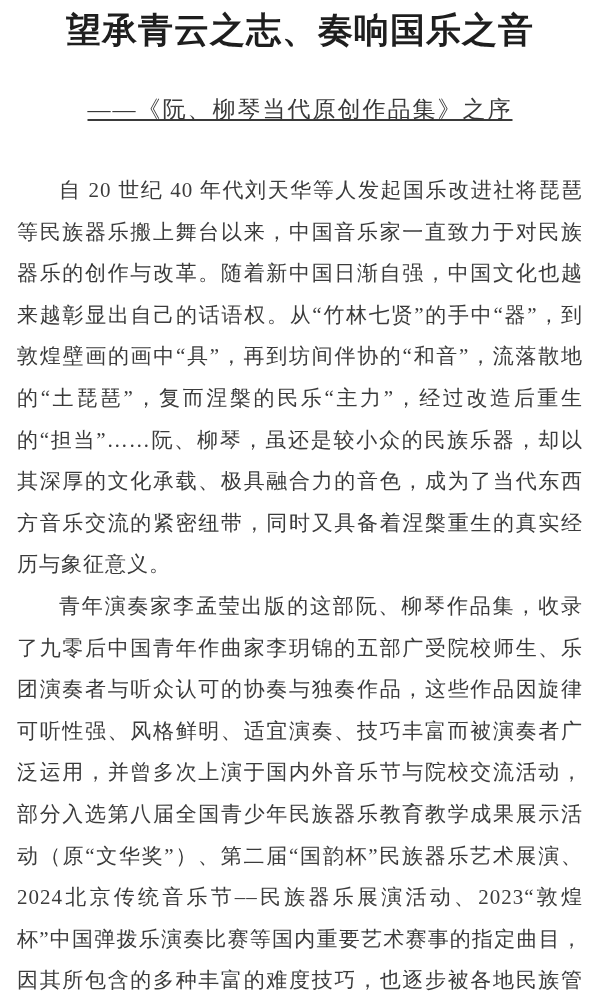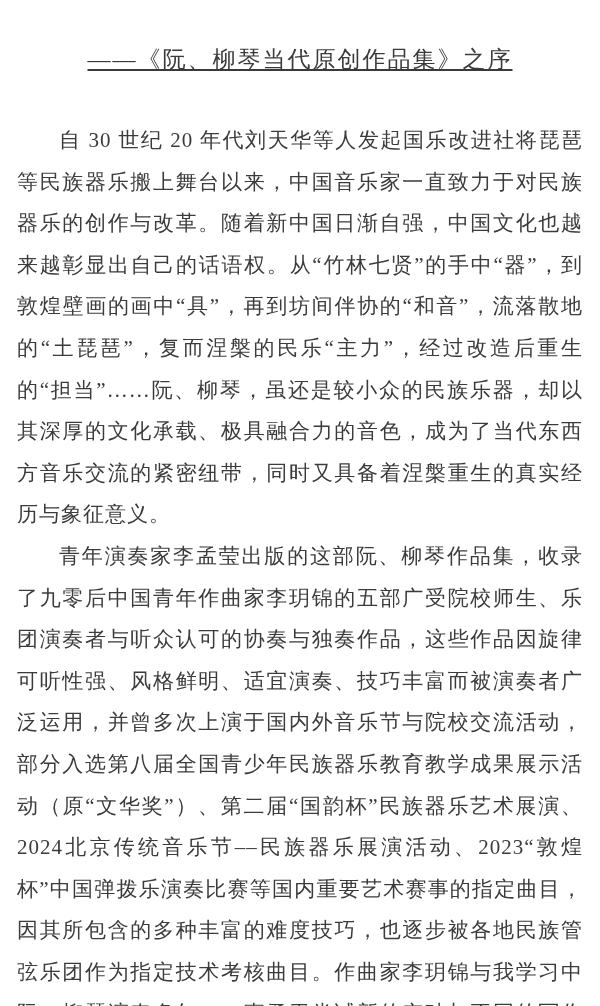--- a/index.html
+++ b/index.html
@@ -48,21 +48,22 @@
   }
   .doc-content p {
     margin: 0;
     text-indent: 2em;
   }
 </style>
 </head>
 <body>
 
 <div class="page">
+  <h1 class="doc-title">望承青云之志、奏响国乐之音</h1>
 
   <div class="doc-subtitle">——《阮、柳琴当代原创作品集》之序</div>
 
   <div class="doc-content">
-    <p>自 30 世纪 20 年代刘天华等人发起国乐改进社将琵琶等民族器乐搬上舞台以来，中国音乐家一直致力于对民族器乐的创作与改革。随着新中国日渐自强，中国文化也越来越彰显出自己的话语权。从“竹林七贤”的手中“器”，到敦煌壁画的画中“具”，再到坊间伴协的“和音”，流落散地的“土琵琶”，复而涅槃的民乐“主力”，经过改造后重生的“担当”……阮、柳琴，虽还是较小众的民族乐器，却以其深厚的文化承载、极具融合力的音色，成为了当代东西方音乐交流的紧密纽带，同时又具备着涅槃重生的真实经历与象征意义。</p>
+    <p>自 20 世纪 40 年代刘天华等人发起国乐改进社将琵琶等民族器乐搬上舞台以来，中国音乐家一直致力于对民族器乐的创作与改革。随着新中国日渐自强，中国文化也越来越彰显出自己的话语权。从“竹林七贤”的手中“器”，到敦煌壁画的画中“具”，再到坊间伴协的“和音”，流落散地的“土琵琶”，复而涅槃的民乐“主力”，经过改造后重生的“担当”……阮、柳琴，虽还是较小众的民族乐器，却以其深厚的文化承载、极具融合力的音色，成为了当代东西方音乐交流的紧密纽带，同时又具备着涅槃重生的真实经历与象征意义。</p>
     <p>青年演奏家李孟莹出版的这部阮、柳琴作品集，收录了九零后中国青年作曲家李玥锦的五部广受院校师生、乐团演奏者与听众认可的协奏与独奏作品，这些作品因旋律可听性强、风格鲜明、适宜演奏、技巧丰富而被演奏者广泛运用，并曾多次上演于国内外音乐节与院校交流活动，部分入选第八届全国青少年民族器乐教育教学成果展示活动（原“文华奖”）、第二届“国韵杯”民族器乐艺术展演、2024北京传统音乐节––民族器乐展演活动、2023“敦煌杯”中国弹拨乐演奏比赛等国内重要艺术赛事的指定曲目，因其所包含的多种丰富的难度技巧，也逐步被各地民族管弦乐团作为指定技术考核曲目。作曲家李玥锦与我学习中阮、柳琴演奏多年，一直勇于尝试新的突破与不同的写作思路，时常与我探讨这几种乐器的演奏技巧及实际运用，试图通过不同题材、不同风格以及不同的写作技术塑造出乐器的不同形象，带给演奏者与听众更丰富的感受与体验。这些作品借鉴了西方音乐体系中“协奏曲”的体裁样式，洋为中用，却显包容、和谐。通过中阮、大阮、小阮、柳琴、协奏曲之间各色各样的搭配，既尊重与继承了“传统文化韵味”，又准确演绎了“不失当代风格语境”的创作主旨，突显出东方哲学文化的适应性及融合观念。</p>
 
   </div>
 </div>
 
 </body></html>

